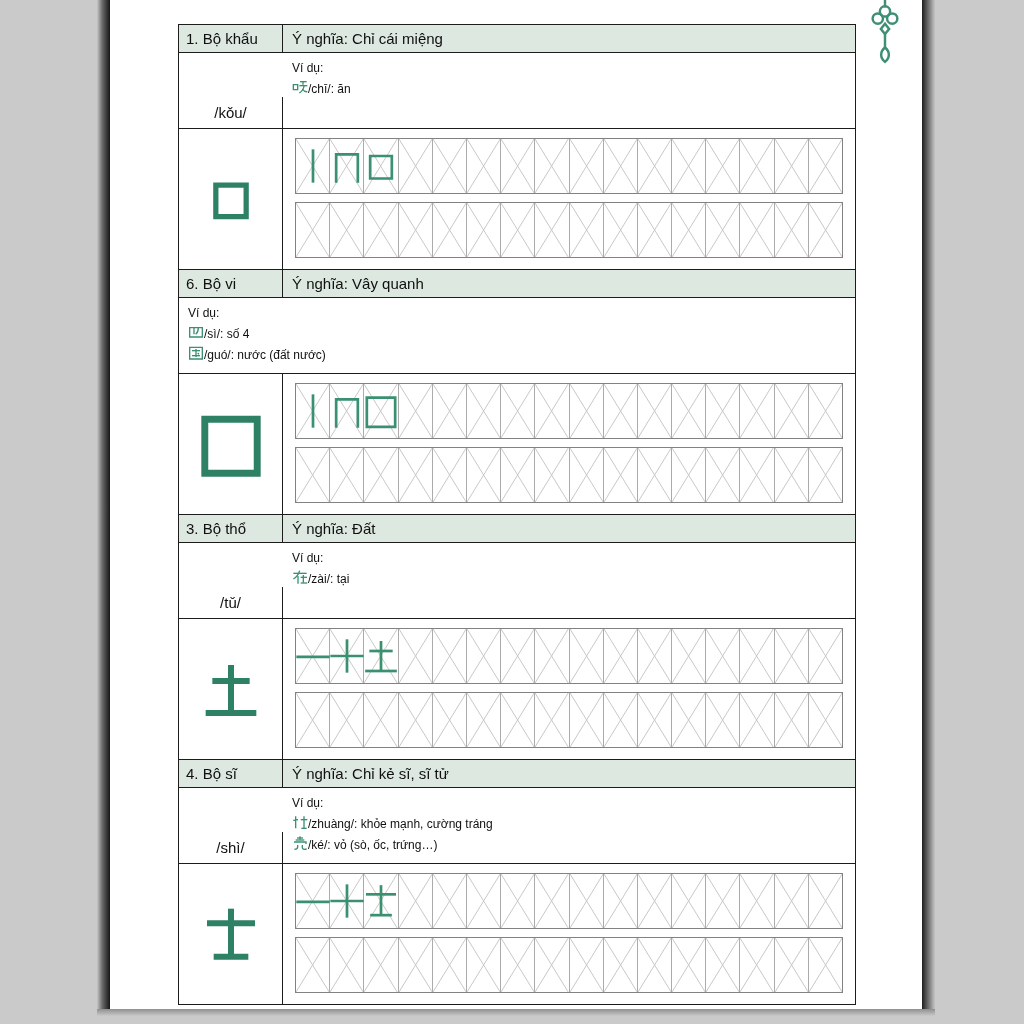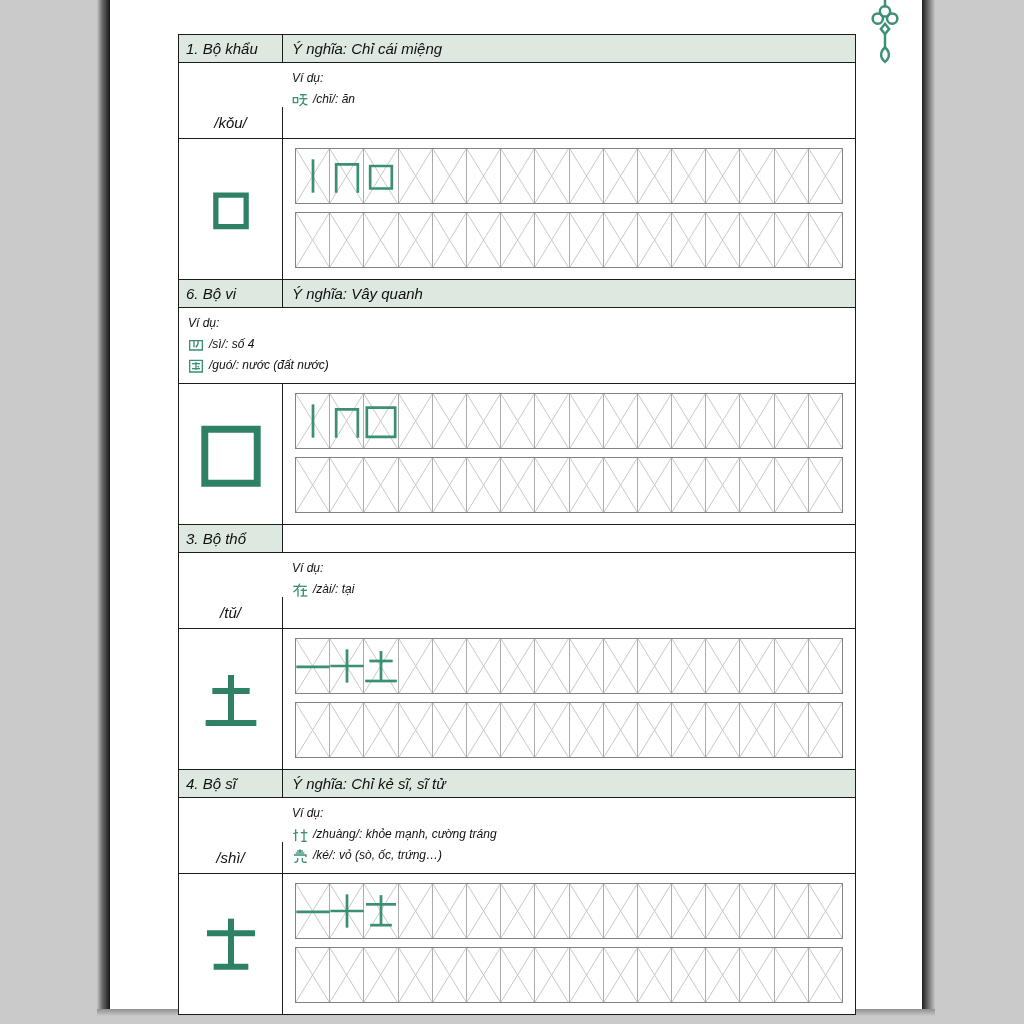--- a/index.html
+++ b/index.html
@@ -12,34 +12,34 @@
   .edge-left{position:absolute;left:97px;top:0;width:13px;height:1009px;
     background:linear-gradient(to right,#c6c6c6 0%,#6b6b6b 40%,#161616 100%);}
   .edge-right{position:absolute;left:922px;top:0;width:13px;height:1009px;
     background:linear-gradient(to right,#1d1d1d 0%,#7a7a7a 55%,#c6c6c6 100%);}
   .bottom-shadow{position:absolute;left:97px;top:1009px;width:838px;height:7px;
     background:linear-gradient(#8f8f8f,#c9c9c9);}
   .page{position:absolute;left:110px;top:0;width:812px;height:1009px;background:#ffffff;}
 
   .ornament{position:absolute;left:756px;top:-2px;width:38px;height:68px;}
 
-  .table{position:absolute;left:68px;top:34px;width:676px;border:1px solid #1c1c1c;background:#fff;font-style:italic;}
+  .table{position:absolute;left:68px;top:24px;width:676px;border:1px solid #1c1c1c;background:#fff;}
   .row{display:flex;border-top:1px solid #1c1c1c;}
   .table section:first-child .row:first-child{border-top:none;}
   .lcol{flex:0 0 104px;width:104px;border-right:1px solid #1c1c1c;box-sizing:border-box;}
   .rcol{flex:1;box-sizing:border-box;min-width:0;}
 
   .row.head{height:27px;}
   .th{background:#dce8e0;font-size:15px;display:flex;align-items:center;padding:0 7px;}
   .row.head .rcol{padding-left:9px;}
 
   .row.ex{height:75px;}
   .pinyin{display:flex;align-items:center;justify-content:center;font-size:15px;margin-top:44px;}
   .exs{padding:5px 9px;font-size:12px;line-height:21px;}
-  .exline{display:flex;align-items:center;gap:5px;white-space:nowrap;}
+  .exline{display:flex;align-items:flex-start;white-space:nowrap;}
   .hanzi{display:inline-flex;width:16px;height:16px;flex:0 0 16px;}
   .hanzi svg{width:16px;height:16px;}
   .hanzi svg path{stroke:#3a9070;stroke-width:8;fill:none;stroke-linecap:butt;}
 
   .row.pr{height:140px;}
   .big{display:flex;align-items:center;justify-content:center;}
   .radical{display:inline-flex;}
   .radical svg path{stroke:#2f8166;stroke-width:9;fill:none;stroke-linecap:butt;}
   .r1 svg{width:56px;height:56px;}
   .r2 svg{width:74px;height:74px;}
@@ -566,20 +566,21 @@
                 </svg>
               </div>
             </div>
         </div>
       </div>
     </section>
 
     <section>
       <div class="row head">
         <div class="lcol th">3. Bộ thổ</div>
+        <div class="rcol th">Ý nghĩa: Đất</div>
       </div>
       <div class="row ex">
         <div class="lcol pinyin">/tǔ/</div>
         <div class="rcol exs">
           <div>Ví dụ:</div>
           <div class="exline">
             <span class="hanzi">
                 <svg viewBox="0 0 96 96">
                   <path d="M8 26 H88"></path>
                   <path d="M46 10 C40 32 26 50 8 60"></path>

